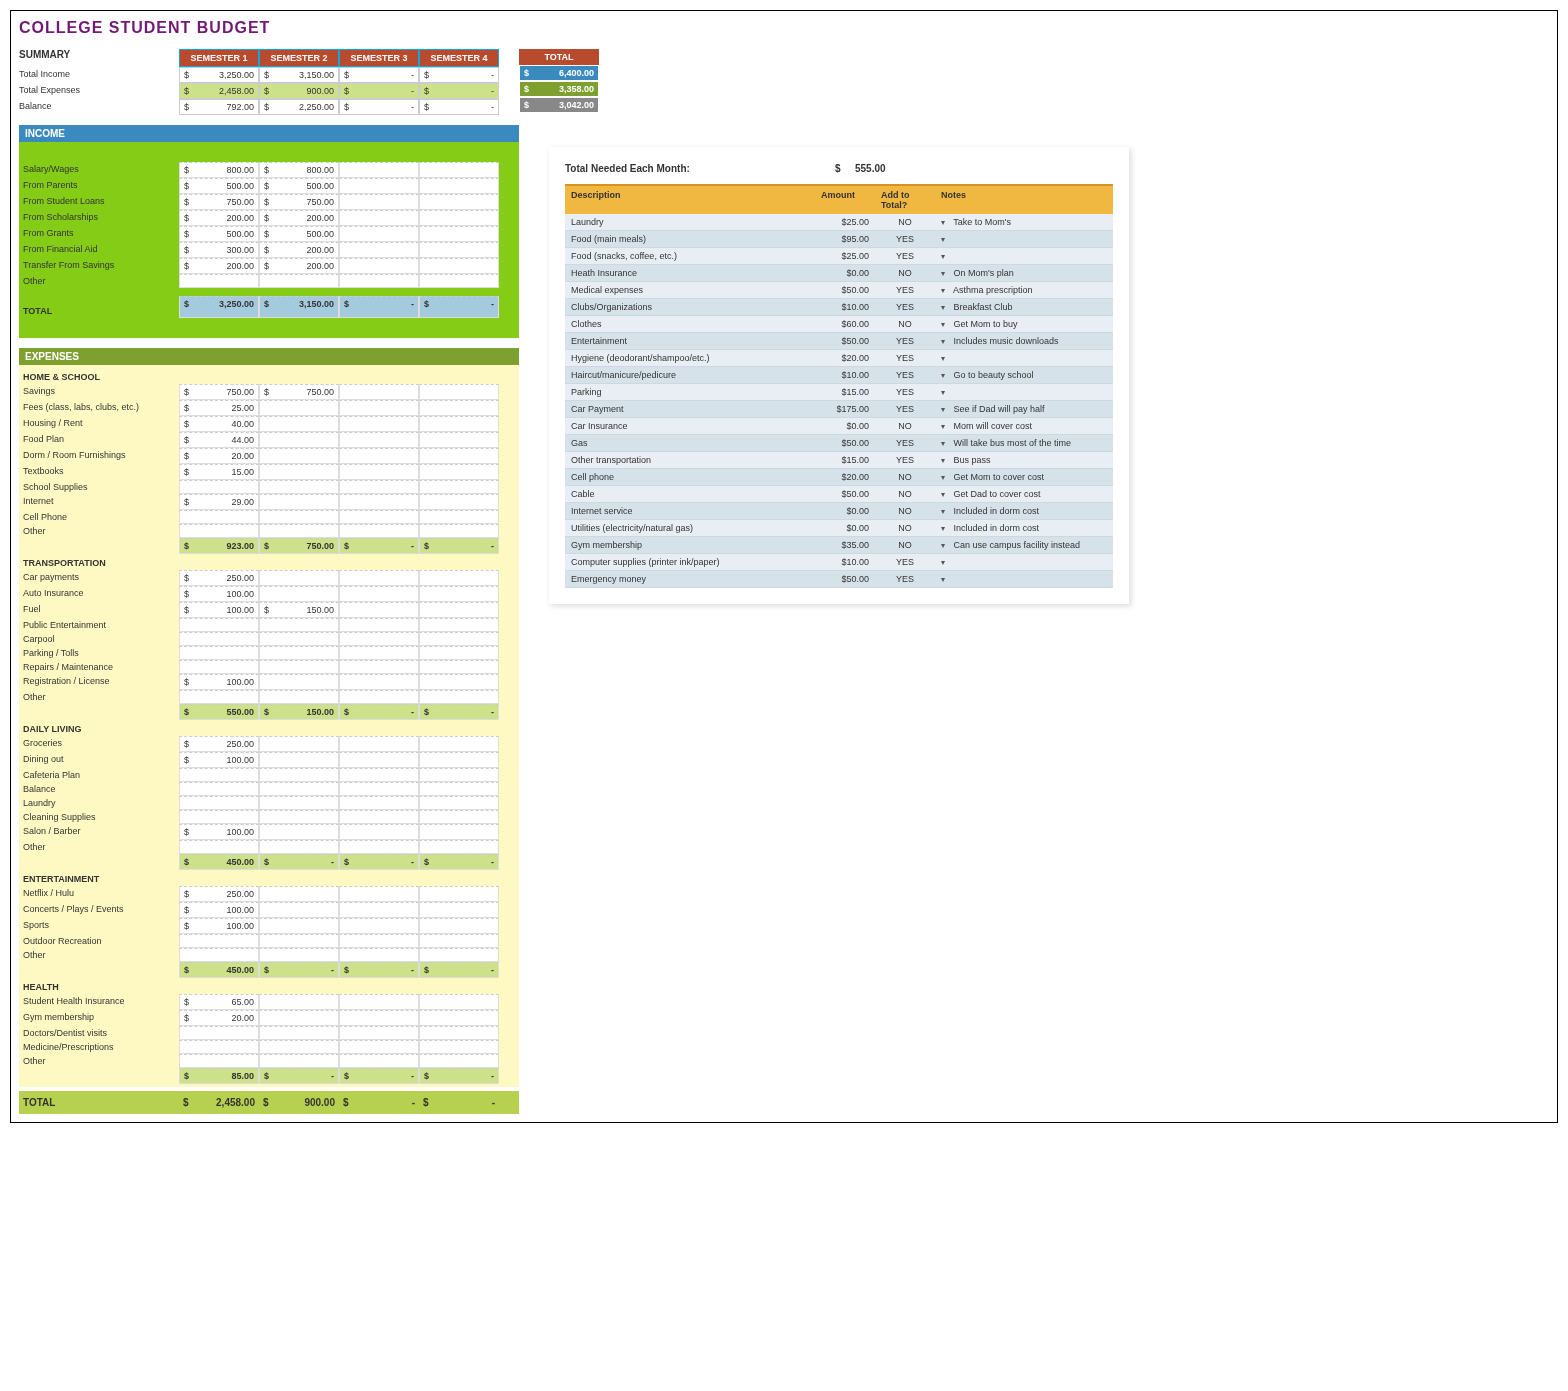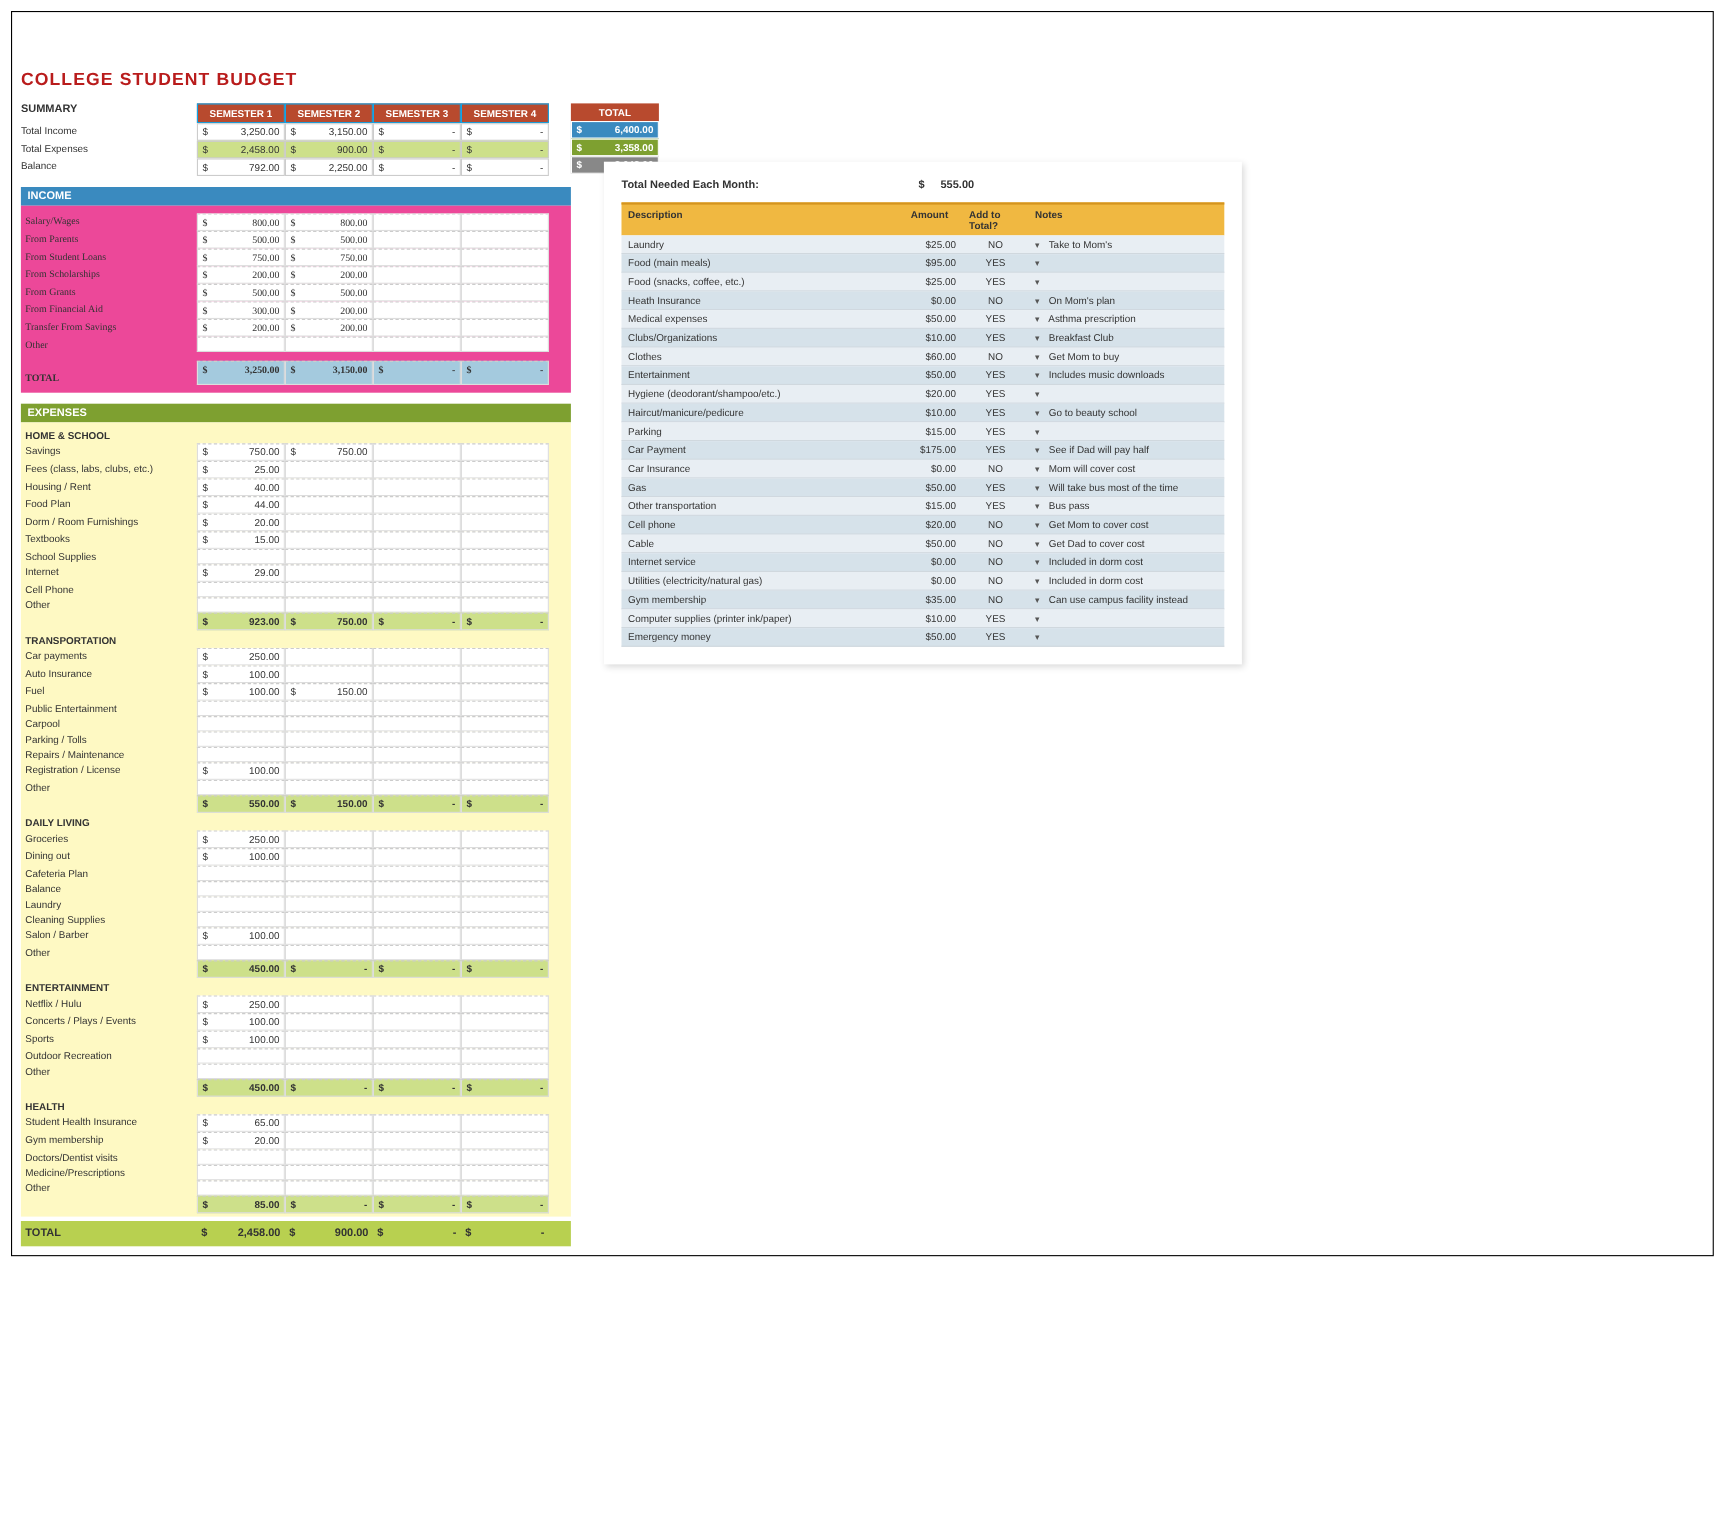--- a/index.html
+++ b/index.html
@@ -1,37 +1,37 @@
 <!DOCTYPE html>
 <html><head>
 <meta charset="utf-8">
 <style>
   * { box-sizing: border-box; margin: 0; padding: 0; }
   body { font-family: Arial, sans-serif; font-size: 10px; background: #fff; padding: 10px; color: #333; }
   .container { border: 1px solid #000; display: flex; gap: 30px; padding: 8px; width: 1548px; }
   .left { width: 500px; flex-shrink: 0; }
   .right { flex: 1; padding-top: 128px; }
-  h1 { font-size: 16px; color: #b91c1c; letter-spacing: 1px; margin-bottom: 12px; font-weight: bold; margin-top: 45px; }
+  h1 { font-size: 16px; color: #701a75; letter-spacing: 1px; margin-bottom: 12px; font-weight: bold; }
   .summary-label { font-size: 10px; font-weight: bold; margin-bottom: 4px; }
   .summary-grid { display: grid; grid-template-columns: 160px repeat(4, 80px); }
   .sem-header { background: #b84a2e; color: #fff; font-weight: bold; text-align: center; padding: 3px; font-size: 9px; border: 1px solid #0ea5e9; }
   .sum-row-label { padding: 2px 0; font-size: 9px; }
   .sum-cell { border: 1px solid #ccc; padding: 2px 4px; text-align: right; font-size: 9px; background: #fff; }
   .sum-cell.exp { background: #cde08a; }
   .dollar { float: left; }
   .total-box { display: inline-block; vertical-align: top; margin-left: 20px; }
   .total-header { background: #b84a2e; color: #fff; text-align: center; padding: 3px; font-weight: bold; font-size: 9px; width: 80px; }
   .total-cell { text-align: right; padding: 2px 4px; font-size: 9px; color: #fff; font-weight: bold; width: 80px; border: 1px solid #fff; }
   .total-income { background: #3a8abf; }
   .total-exp { background: #7ea030; }
   .total-bal { background: #888; }
   .section-bar { font-weight: bold; color: #fff; padding: 3px 6px; font-size: 10px; margin-top: 10px; }
   .section-bar.income { background: #3a8abf; }
   .section-bar.expenses { background: #7ea030; }
-  .income-area { background: #ec4899; padding: 7px 0; font-family: Liberation Serif, serif; }
+  .income-area { background: #84cc16; padding: 20px 0; }
   .expense-area { background: #fef9c3; padding: 3px 0; }
   .data-grid { display: grid; grid-template-columns: 160px repeat(4, 80px); }
   .row-label { padding: 2px 4px; font-size: 9px; }
   .row-cell { border: 1px solid #ddd; border-top: 1px dashed #ccc; padding: 2px 4px; text-align: right; font-size: 9px; background: #fff; min-height: 14px; }
   .sub-header { font-weight: bold; font-size: 9px; padding: 4px 4px 2px; }
   .subtotal-row .row-cell { background: #cde08a; font-weight: bold; }
   .subtotal-row.income .row-cell { background: #a4cade; font-weight: bold; }
   .grand-total { background: #b8d050; display: grid; grid-template-columns: 160px repeat(4, 80px); padding: 4px 0; margin-top: 4px; }
   .grand-total div { font-weight: bold; font-size: 10px; padding: 2px 4px; text-align: right; }
   .grand-total div:first-child { text-align: left; }
@@ -478,21 +478,21 @@
 
   <div class="right">
     <div class="estimator">
       <div class="est-total-row">
         <span>Total Needed Each Month:</span>
         <span style="width:20px;">$</span>
         <span>555.00</span>
       </div>
       <div class="est-header" id="est-header">
           <div style="">Description</div>
-          <div style="text-align:center">Amount</div>
+          <div style="text-align:left">Amount</div>
           <div style="">Add to Total?</div>
           <div style="">Notes</div>
         </div>
       <div id="est-body">
           <div class="est-row">
             <div>Laundry</div>
             <div class="est-amount">$25.00</div>
             <div style="text-align:center">NO</div>
             <div><span class="dropdown-arrow">▾</span> Take to Mom's</div>
           </div>

